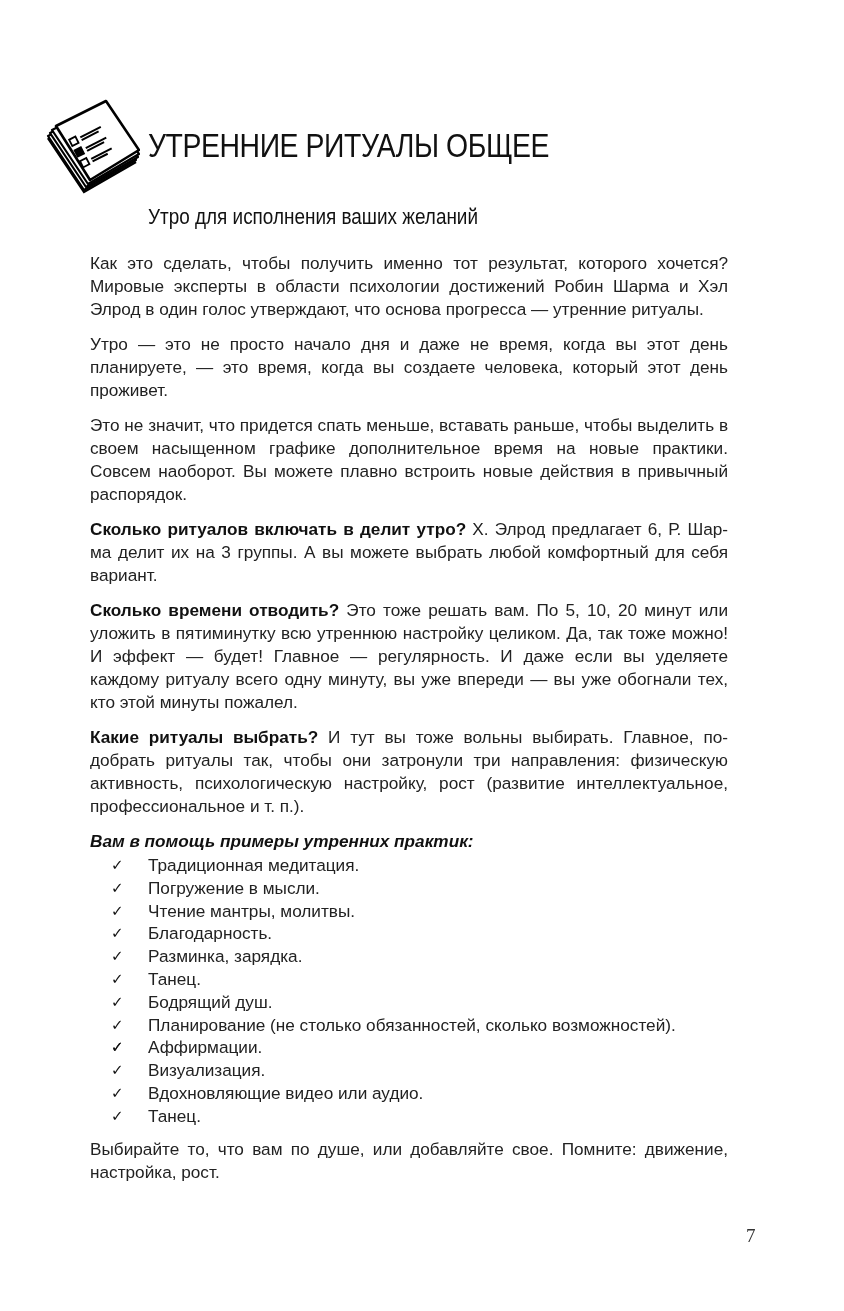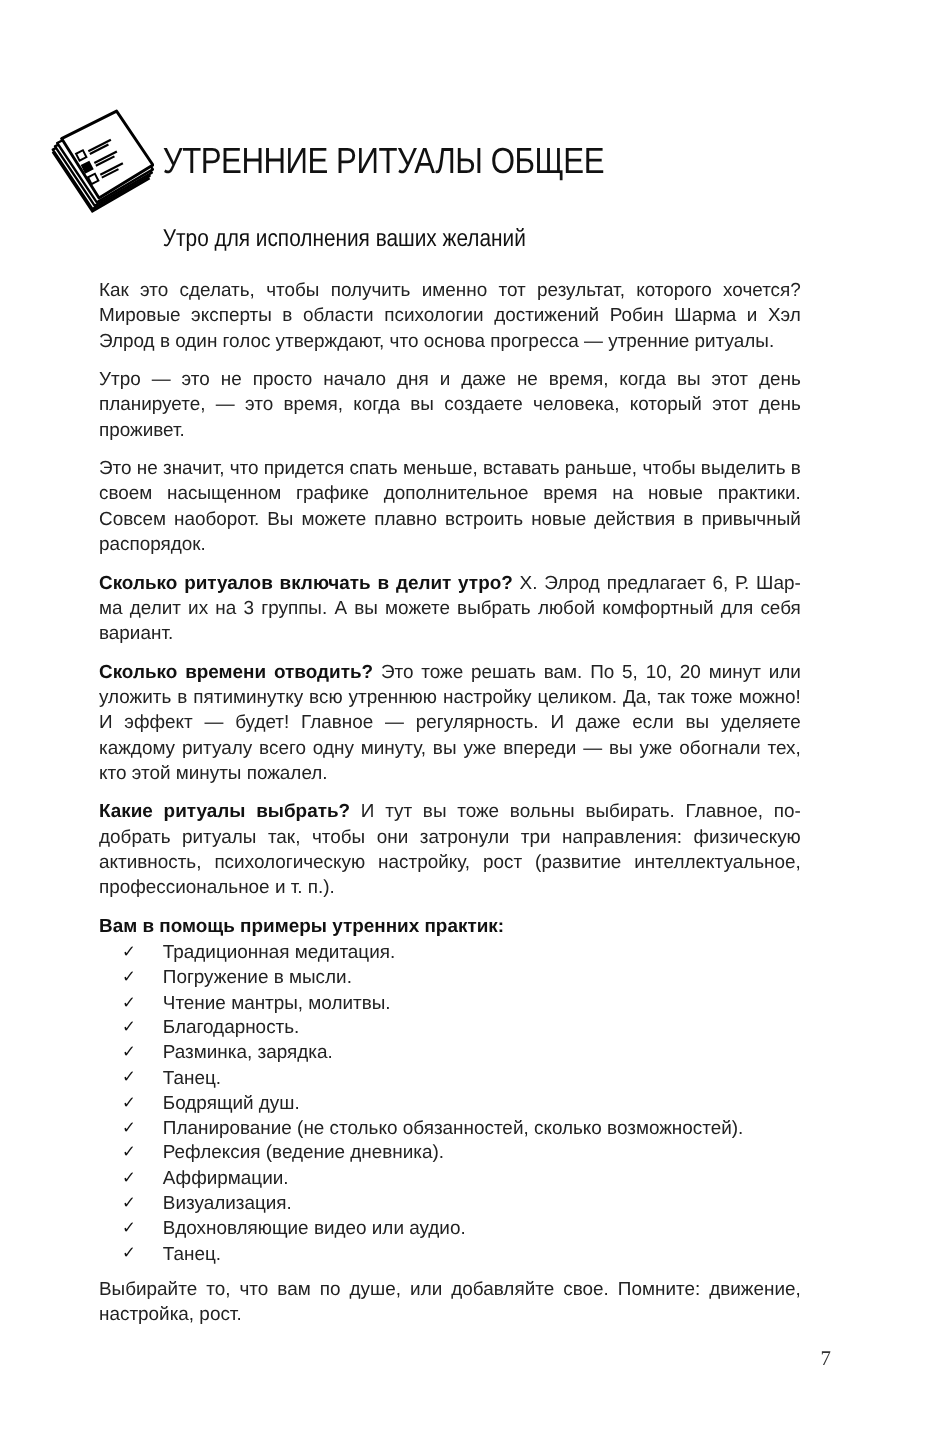--- a/index.html
+++ b/index.html
@@ -67,20 +67,21 @@
       text-align-last: left;
     }
     .para b {
       font-weight: bold;
       color: #111;
     }
     .list-heading {
       margin: 0 0 1px 0;
       font-weight: bold;
       color: #111;
+      font-style: italic;
     }
     ul.practices {
       list-style: none;
       margin: 0 0 10px 0;
       padding: 0;
     }
     ul.practices li {
       position: relative;
       padding-left: 58px;
       line-height: 22.8px;
@@ -154,21 +155,21 @@
     <p class="list-heading">Вам в помощь примеры утренних практик:</p>
     <ul class="practices">
       <li><span class="check">✓</span><span>Традиционная медитация.</span></li>
       <li><span class="check">✓</span><span>Погружение в мысли.</span></li>
       <li><span class="check">✓</span><span>Чтение мантры, молитвы.</span></li>
       <li><span class="check">✓</span><span>Благодарность.</span></li>
       <li><span class="check">✓</span><span>Разминка, зарядка.</span></li>
       <li><span class="check">✓</span><span>Танец.</span></li>
       <li><span class="check">✓</span><span>Бодрящий душ.</span></li>
       <li><span class="check">✓</span><span>Планирование (не столько обязанностей, сколько возможностей).</span></li>
-      <li><span class="check">✓</span><span>Рефлексия (ведение дневника).</span></li>
+      <li><span class="check">✓</span></li>
       <li><span class="check">✓</span><span>Аффирмации.</span></li>
       <li><span class="check">✓</span><span>Визуализация.</span></li>
       <li><span class="check">✓</span><span>Вдохновляющие видео или аудио.</span></li>
       <li><span class="check">✓</span><span>Танец.</span></li>
     </ul>
 
     <p class="para">Выбирайте то, что вам по душе, или добавляйте свое. Помните: движе­ние, настройка, рост.</p>
   </div>
 
   <div class="page-number">7</div>

